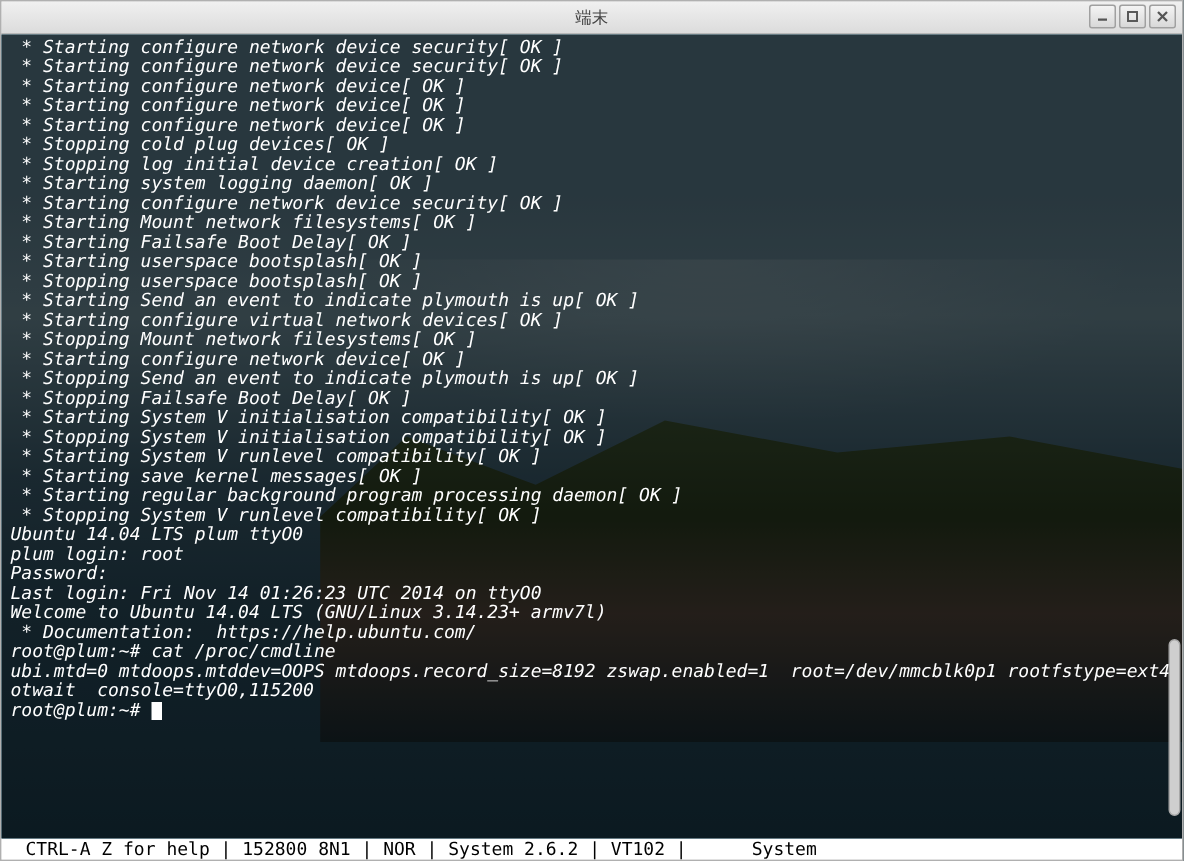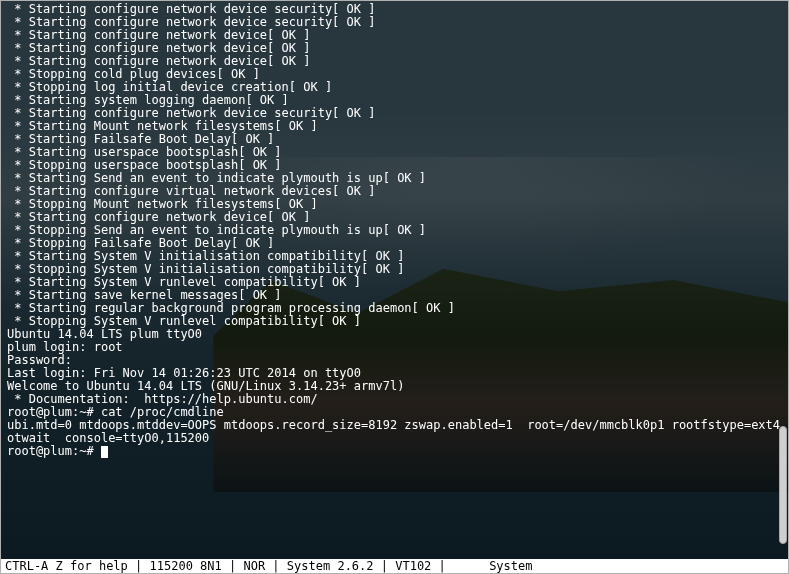--- a/index.html
+++ b/index.html
@@ -88,38 +88,39 @@
 .term-text {
   position: absolute;
   inset: 0;
   padding: 2px 6px;
   font-family: "WenQuanYi Micro Hei Mono","Noto Sans Mono CJK",monospace;
   font-size: 12px;
   line-height: 13px;
   color: #ffffff;
   white-space: pre;
   overflow: hidden;
+  font-style: italic;
 }
 .line { display: block; }
 .cursor {
   display: inline-block;
   width: 7px;
   height: 12px;
   background: #fff;
   vertical-align: text-bottom;
 }
 .statusbar {
   height: 14px;
   background: #ffffff;
   color: #000;
   font-family: monospace;
   font-size: 12px;
   line-height: 14px;
   display: flex;
-  padding: 0 4px;
+  padding: 0 16px;
 }
 .statusbar .cell { white-space: pre; }
 .statusbar .sep { white-space: pre; color: #000; }
 .scrollbar {
   position: absolute;
   right: 1px;
   top: 22px;
   bottom: 14px;
   width: 10px;
 }
@@ -132,31 +133,52 @@
   background: #cfcfcf;
   border: 1px solid #a8a8a8;
   border-radius: 4px;
 }
 </style>
 </head>
 <body>
 
 <div class="window">
 
+  <div class="titlebar">
+    <span class="titlebar-title">端末</span>
+    <div class="titlebar-buttons">
+      <div class="tbtn">
+        <svg viewBox="0 0 10 10">
+            <line x1="2" y1="7" x2="8" y2="7" stroke="#555" stroke-width="1.5"></line>
+          </svg>
+      </div>
+      <div class="tbtn">
+        <svg viewBox="0 0 10 10">
+            <rect x="2" y="2" width="6" height="6" fill="none" stroke="#555" stroke-width="1.3"></rect>
+          </svg>
+      </div>
+      <div class="tbtn">
+        <svg viewBox="0 0 10 10">
+            <line x1="2" y1="2" x2="8" y2="8" stroke="#555" stroke-width="1.5"></line>
+            <line x1="8" y1="2" x2="2" y2="8" stroke="#555" stroke-width="1.5"></line>
+          </svg>
+      </div>
+    </div>
+  </div>
 
   <div class="terminal-area">
     <div class="bg"></div>
     <div class="overlay"></div>
     <div class="term-text" id="term-lines"><span class="line"> * Starting configure network device security[ OK ]</span><span class="line"> * Starting configure network device security[ OK ]</span><span class="line"> * Starting configure network device[ OK ]</span><span class="line"> * Starting configure network device[ OK ]</span><span class="line"> * Starting configure network device[ OK ]</span><span class="line"> * Stopping cold plug devices[ OK ]</span><span class="line"> * Stopping log initial device creation[ OK ]</span><span class="line"> * Starting system logging daemon[ OK ]</span><span class="line"> * Starting configure network device security[ OK ]</span><span class="line"> * Starting Mount network filesystems[ OK ]</span><span class="line"> * Starting Failsafe Boot Delay[ OK ]</span><span class="line"> * Starting userspace bootsplash[ OK ]</span><span class="line"> * Stopping userspace bootsplash[ OK ]</span><span class="line"> * Starting Send an event to indicate plymouth is up[ OK ]</span><span class="line"> * Starting configure virtual network devices[ OK ]</span><span class="line"> * Stopping Mount network filesystems[ OK ]</span><span class="line"> * Starting configure network device[ OK ]</span><span class="line"> * Stopping Send an event to indicate plymouth is up[ OK ]</span><span class="line"> * Stopping Failsafe Boot Delay[ OK ]</span><span class="line"> * Starting System V initialisation compatibility[ OK ]</span><span class="line"> * Stopping System V initialisation compatibility[ OK ]</span><span class="line"> * Starting System V runlevel compatibility[ OK ]</span><span class="line"> * Starting save kernel messages[ OK ]</span><span class="line"> * Starting regular background program processing daemon[ OK ]</span><span class="line"> * Stopping System V runlevel compatibility[ OK ]</span><span class="line"></span><span class="line">Ubuntu 14.04 LTS plum ttyO0</span><span class="line"></span><span class="line">plum login: root</span><span class="line">Password:</span><span class="line">Last login: Fri Nov 14 01:26:23 UTC 2014 on ttyO0</span><span class="line">Welcome to Ubuntu 14.04 LTS (GNU/Linux 3.14.23+ armv7l)</span><span class="line"></span><span class="line"> * Documentation:  https://help.ubuntu.com/</span><span class="line">root@plum:~# cat /proc/cmdline</span><span class="line">ubi.mtd=0 mtdoops.mtddev=OOPS mtdoops.record_size=8192 zswap.enabled=1  root=/dev/mmcblk0p1 rootfstype=ext4 ro</span><span class="line">otwait  console=ttyO0,115200</span><span class="line">root@plum:~# <span class="cursor"></span></span></div>
   </div>
 
   <div class="statusbar">
     <span class="cell">CTRL-A Z for help</span>
     <span class="sep"> | </span>
-    <span class="cell">115200 8N1</span>
+    <span class="cell">152800 8N1</span>
     <span class="sep"> | </span>
     <span class="cell">NOR</span>
     <span class="sep"> | </span>
     <span class="cell">System 2.6.2</span>
     <span class="sep"> | </span>
     <span class="cell">VT102</span>
     <span class="sep"> |      </span>
     <span class="cell">System</span>
   </div>
 

